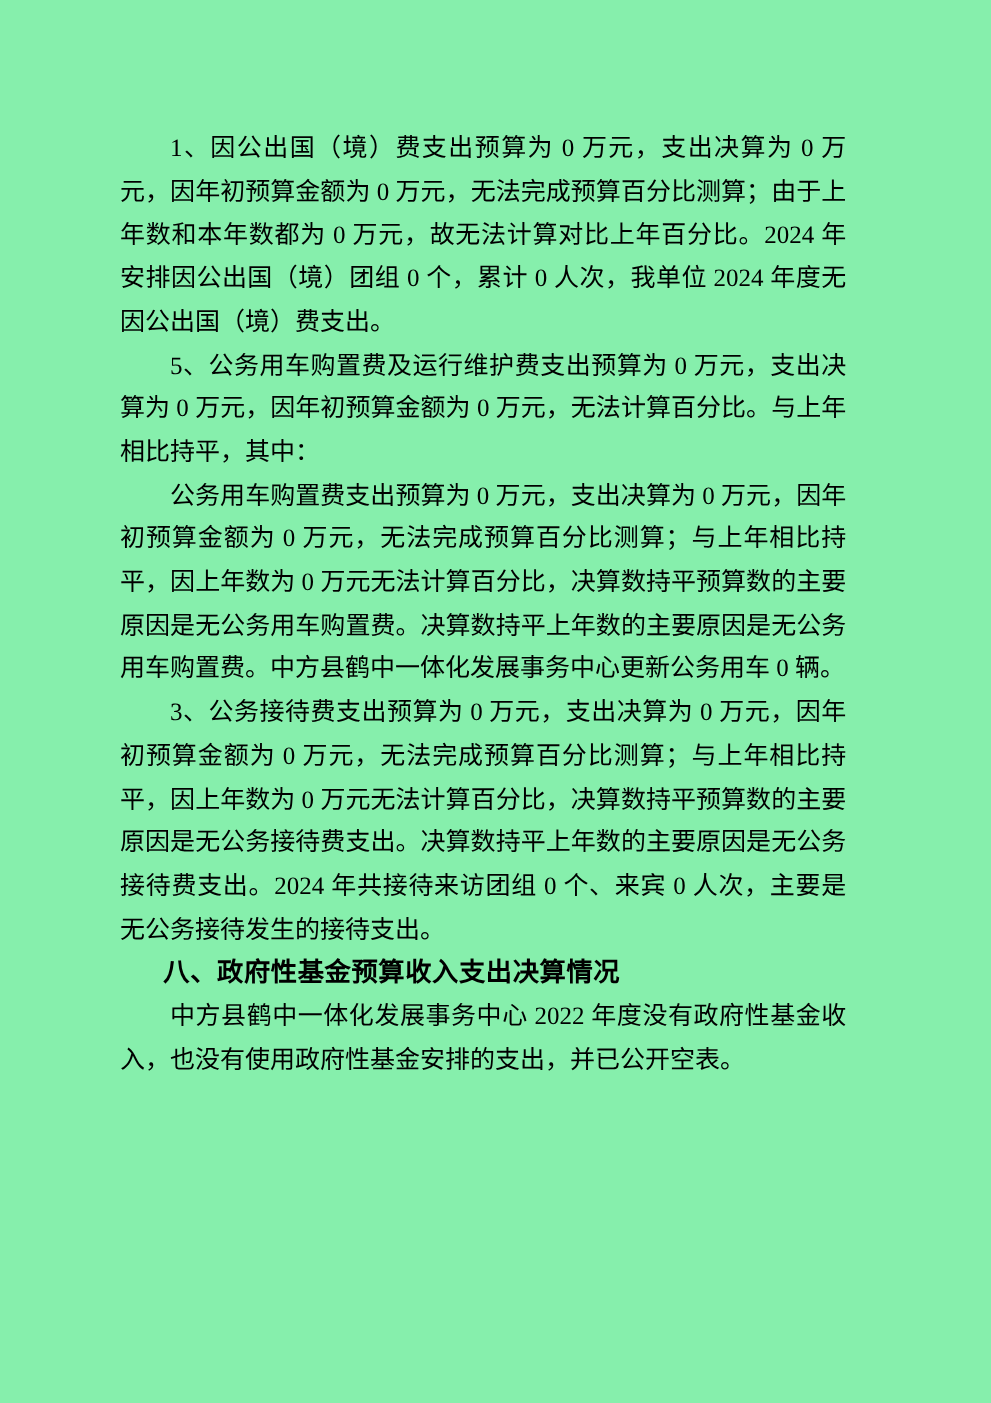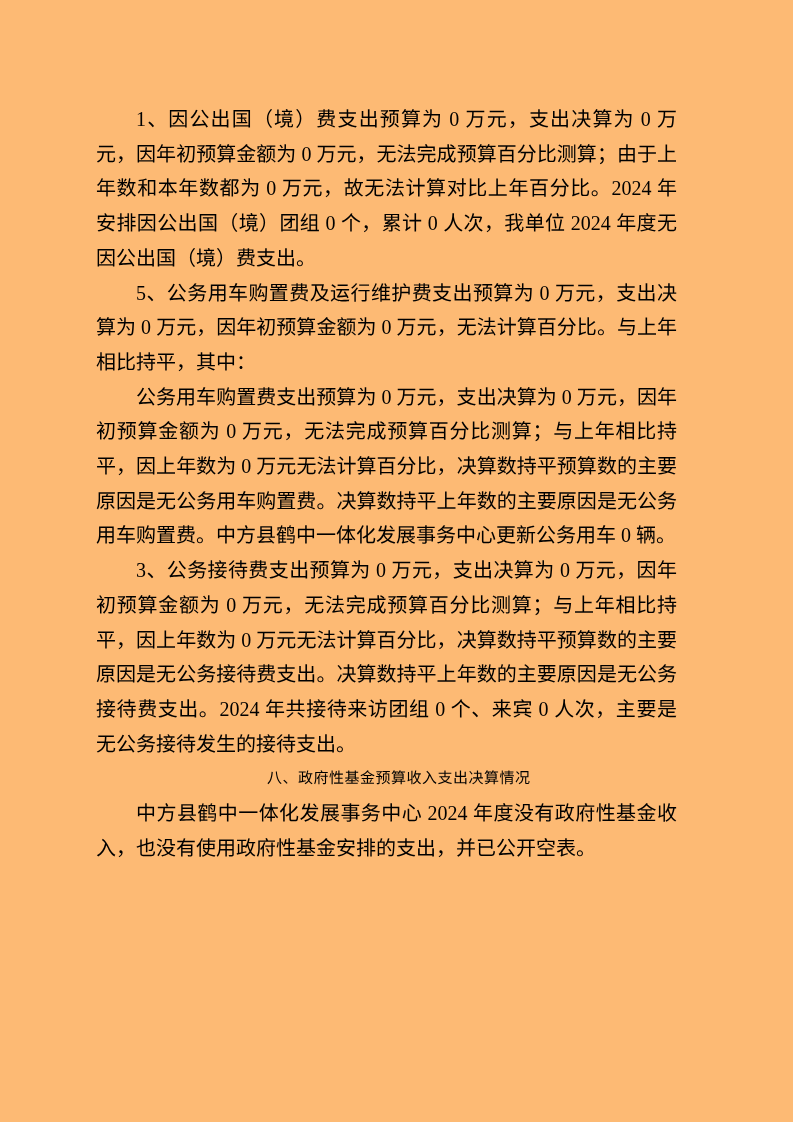--- a/index.html
+++ b/index.html
@@ -4,51 +4,51 @@
 <style>
   html, body {
     margin: 0;
     padding: 0;
     background: #ffffff;
   }
   .page {
     position: relative;
     width: 793px;
     height: 1122px;
-    background: #fdba74;
+    background: #86efac;
     box-sizing: border-box;
     padding: 102px 116px 0 96px;
     overflow: hidden;
   }
   .doc-body p {
     margin: 0;
     padding: 0;
     font-family: "Liberation Serif", "DejaVu Serif", serif;
     font-size: 20px;
     line-height: 34.7px;
     color: #000000;
     text-align: justify;
     text-justify: inter-ideograph;
     text-indent: 2em;
     word-break: break-all;
   }
   .doc-body p.heading {
     font-family: "DejaVu Sans", "Liberation Sans", sans-serif;
-    font-weight: normal;
-    font-size: 15px;
-    text-align: center;
+    font-weight: bold;
+    font-size: 21px;
+    text-align: left;
     text-indent: 1.65em;
     letter-spacing: 0.5px;
   }
 </style>
 </head>
 <body>
 
 <div class="page">
   <div class="doc-body">
     <p>1、因公出国（境）费支出预算为 0 万元，支出决算为 0 万元，因年初预算金额为 0 万元，无法完成预算百分比测算；由于上年数和本年数都为 0 万元，故无法计算对比上年百分比。2024 年安排因公出国（境）团组 0 个，累计 0 人次，我单位 2024 年度无因公出国（境）费支出。</p>
     <p>5、公务用车购置费及运行维护费支出预算为 0 万元，支出决算为 0 万元，因年初预算金额为 0 万元，无法计算百分比。与上年相比持平，其中：</p>
     <p>公务用车购置费支出预算为 0 万元，支出决算为 0 万元，因年初预算金额为 0 万元，无法完成预算百分比测算；与上年相比持平，因上年数为 0 万元无法计算百分比，决算数持平预算数的主要原因是无公务用车购置费。决算数持平上年数的主要原因是无公务用车购置费。中方县鹤中一体化发展事务中心更新公务用车 0 辆。</p>
     <p>3、公务接待费支出预算为 0 万元，支出决算为 0 万元，因年初预算金额为 0 万元，无法完成预算百分比测算；与上年相比持平，因上年数为 0 万元无法计算百分比，决算数持平预算数的主要原因是无公务接待费支出。决算数持平上年数的主要原因是无公务接待费支出。2024 年共接待来访团组 0 个、来宾 0 人次，主要是无公务接待发生的接待支出。</p>
     <p class="heading">八、政府性基金预算收入支出决算情况</p>
-    <p>中方县鹤中一体化发展事务中心 2024 年度没有政府性基金收入，也没有使用政府性基金安排的支出，并已公开空表。</p>
+    <p>中方县鹤中一体化发展事务中心 2022 年度没有政府性基金收入，也没有使用政府性基金安排的支出，并已公开空表。</p>
   </div>
 </div>
 
 </body></html>

